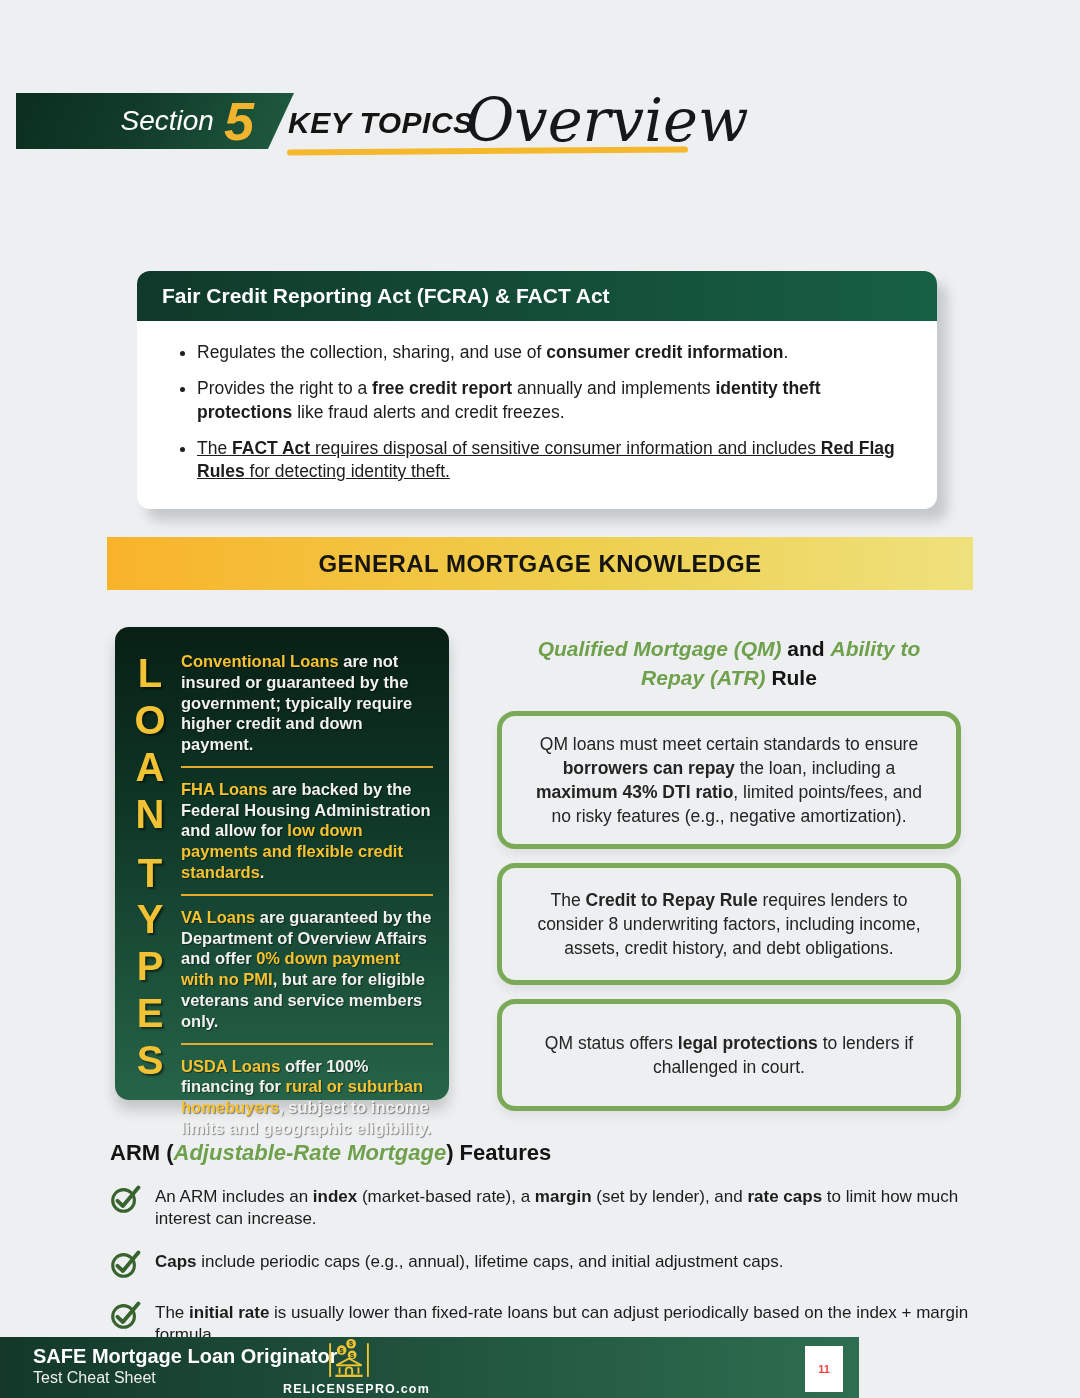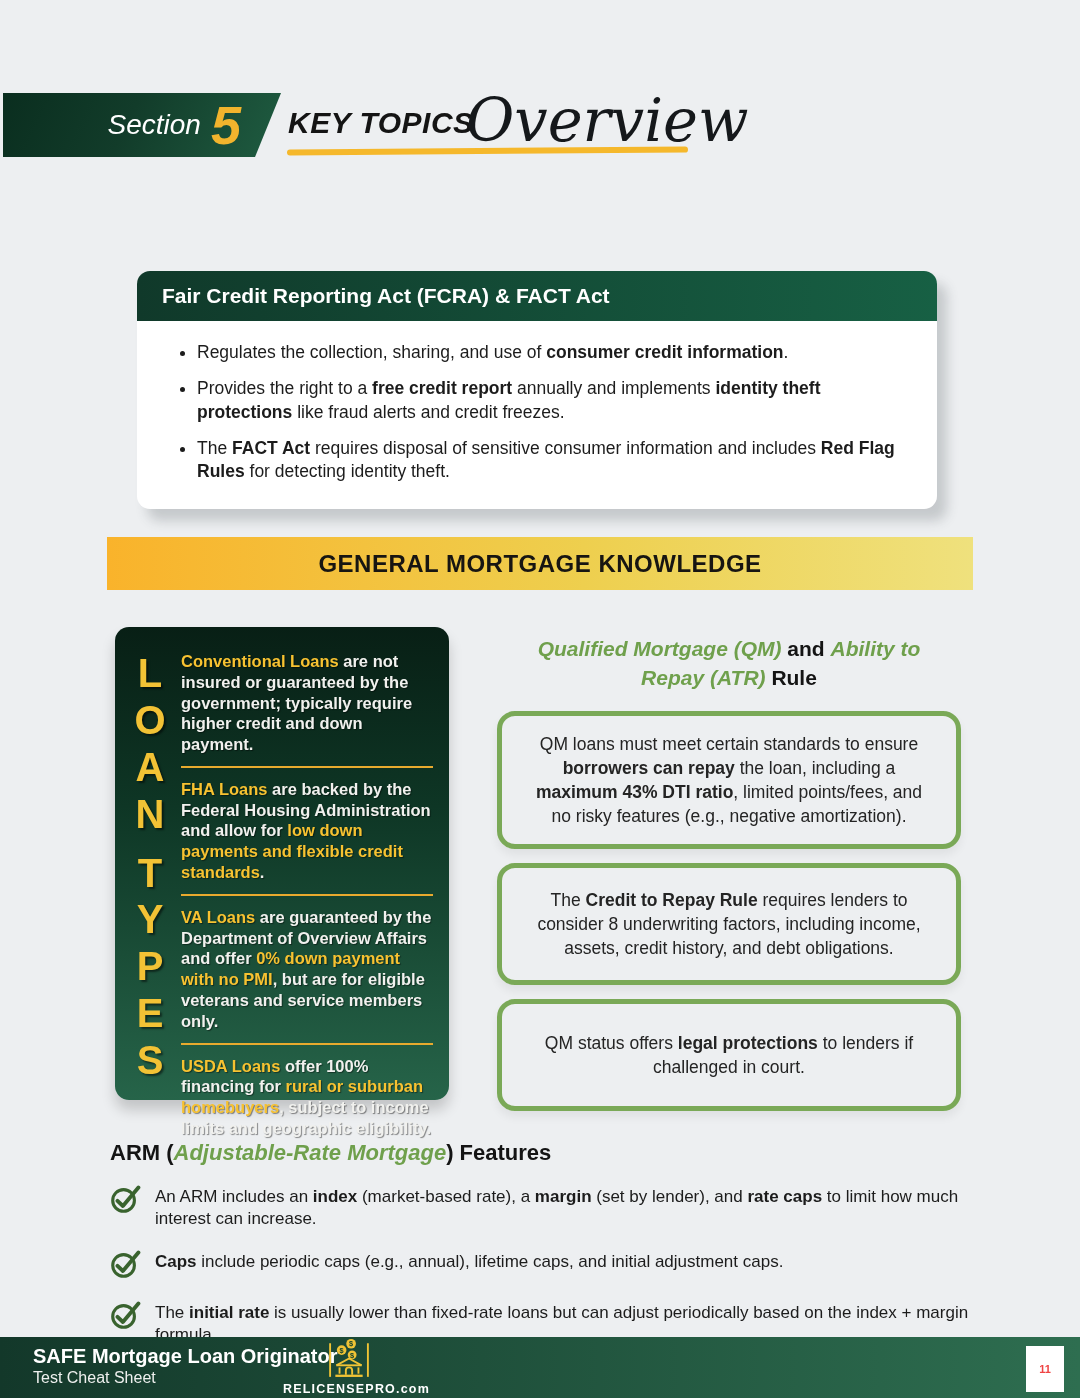--- a/index.html
+++ b/index.html
@@ -5,21 +5,21 @@
   * { margin:0; padding:0; box-sizing:border-box; }
   html,body { background:#d8dadd; }
   .page {
     position:relative; width:1080px; height:1398px; margin:0 auto;
     background:#edeff1; overflow:hidden;
     font-family:"Liberation Sans", sans-serif; color:#1b1b1b;
   }
 
   
   .sec-banner {
-    position:absolute; left:3px; top:93px; width:278px; height:64px;
+    position:absolute; left:16px; top:93px; width:278px; height:56px;
     background:linear-gradient(115deg,#0a2e1f 0%,#123c2a 45%,#1f5c41 100%);
     clip-path:polygon(0 0,100% 0,calc(100% - 26px) 100%,0 100%);
     display:flex; align-items:center; justify-content:flex-end;
     padding-right:40px; gap:10px;
   }
   .sec-label { color:#ffffff; font-style:italic; font-size:28px; font-weight:500; }
   .sec-num   { color:#f2b42d; font-style:italic; font-size:54px; font-weight:800; line-height:1; }
   .key-topics {
     position:absolute; left:288px; top:106px;
     font-size:30px; font-weight:800; font-style:italic; letter-spacing:.5px; color:#141414;
@@ -42,21 +42,21 @@
   }
   .fcra-header {
     background:linear-gradient(90deg,#10392a,#176044);
     border-radius:13px 13px 0 0;
     padding:13px 25px;
     color:#ffffff; font-size:21px; font-weight:800;
   }
   .fcra-body { padding:20px 36px 22px 34px; }
   .fcra-body ul { list-style:disc; padding-left:26px; }
   .fcra-body li { font-size:17.5px; line-height:1.33; margin-bottom:13px; color:#1c1c1c; }
-  .fcra-body li:last-child { margin-bottom:4px; }
+  .fcra-body li:last-child { margin-bottom:4px;text-decoration:underline; }
 
   
   .gmk-banner {
     position:absolute; left:107px; top:537px; width:866px; height:53px;
     background:linear-gradient(90deg,#f9b32b 0%,#eecf4e 55%,#efe17d 100%);
     display:flex; align-items:center; justify-content:center;
   }
   .gmk-title { font-size:24px; font-weight:800; letter-spacing:.5px; color:#171512; }
 
   
@@ -105,21 +105,21 @@
 
   
   .arm-section { position:absolute; left:110px; top:1140px; width:864px; }
   .arm-heading { font-size:22px; font-weight:800; color:#141414; }
   .arm-row { display:flex; align-items:flex-start; gap:14px; margin-top:17px; }
   .arm-row .check-wrap { flex:0 0 31px; padding-top:1px; }
   .arm-text { font-size:17px; line-height:1.32; color:#1c1c1c; padding-top:3px; }
 
   
   .footer {
-    position:absolute; left:0; top:1337px; width:1080px; height:61px;
+    position:absolute; left:0; top:1337px; width:859px; height:61px;
     background:linear-gradient(90deg,#13382a 0%,#2e6e50 100%);
     padding-left:44px;
   }
   .footer-left { position:absolute; left:33px; top:7px; color:#ffffff; }
   .footer-title { font-size:20px; font-weight:800; line-height:1.25; }
   .footer-subtitle { font-size:16px; font-weight:400; color:#eef0ee; }
   .brand { position:absolute; left:283px; top:1px; width:132px; text-align:center; }
   .brand-name { font-size:12.5px; font-weight:800; letter-spacing:1.2px; color:#ffffff; margin-top:-2px; }
   .page-num-box {
     position:absolute; right:16px; top:9px; width:38px; height:46px;

